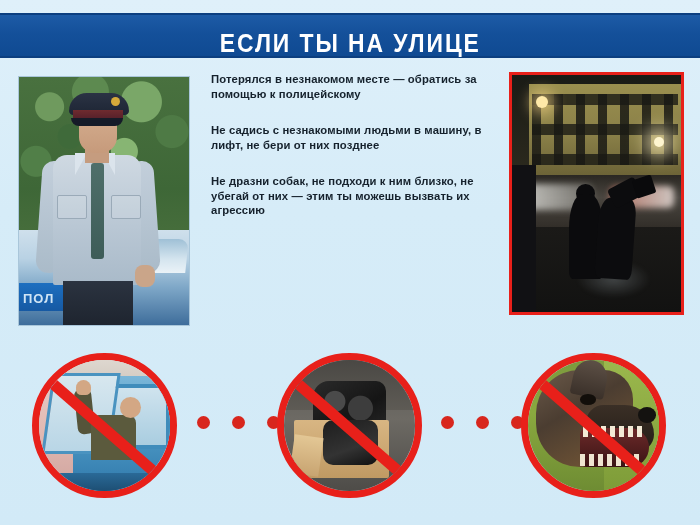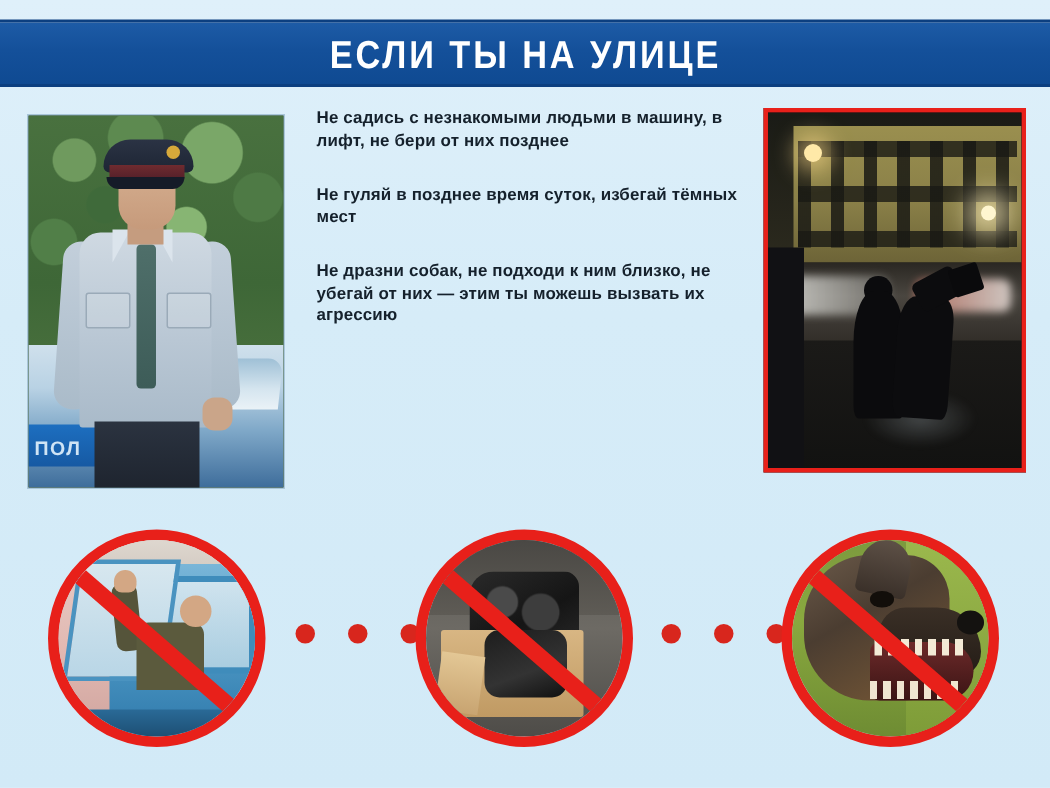--- a/index.html
+++ b/index.html
@@ -26,21 +26,21 @@
     position: absolute;
     left: 0;
     top: 13px;
     width: 700px;
     height: 45px;
     background: linear-gradient(180deg, #1d5ba6 0%, #14509a 45%, #0f4a92 100%);
     border-top: 2px solid #0c3f80;
     border-bottom: 2px solid #0c3f80;
     box-sizing: border-box;
     display: flex;
-    align-items: center;
+    align-items: flex-end;
     justify-content: center;
   }
   .banner-title {
     color: #ffffff;
     font-family: "Liberation Sans", sans-serif;
     font-weight: bold;
     font-size: 26px;
     letter-spacing: 2.2px;
     transform: scaleX(0.88);
     text-transform: uppercase;
@@ -448,22 +448,22 @@
     <div class="pl-hand-r"></div>
     <div class="pl-neck"></div>
     <div class="pl-head"></div>
     <div class="pl-cap-crown"></div>
     <div class="pl-cap-band"></div>
     <div class="pl-cap-peak"></div>
     <div class="pl-cap-badge"></div>
   </div>
 
   <div class="text-col">
+    <div class="rule">Потерялся в незнакомом месте — обратись за помощью к полицейскому</div>
     <div class="rule">Не садись с незнакомыми людьми в машину, в лифт, не бери от них позднее</div>
-    <div class="rule">Не гуляй в позднее время суток, избегай тёмных мест</div>
     <div class="rule">Не дразни собак, не подходи к ним близко, не убегай от них — этим ты можешь вызвать их агрессию</div>
   </div>
 
   <div class="photo-right">
     <div class="pr-sky"></div>
     <div class="pr-building"></div>
     <div class="pr-windows"></div>
     <div class="pr-lamp"></div>
     <div class="pr-lamp2"></div>
     <div class="pr-road"></div>

